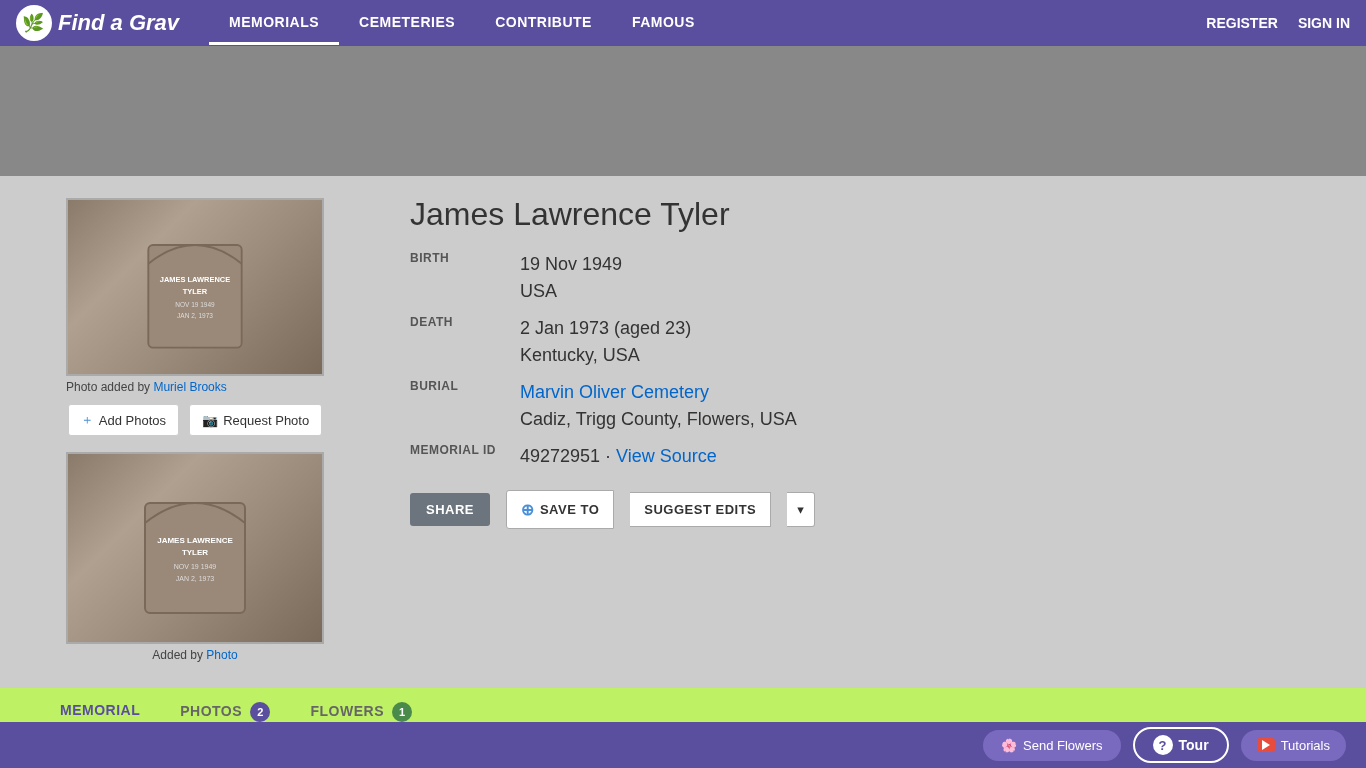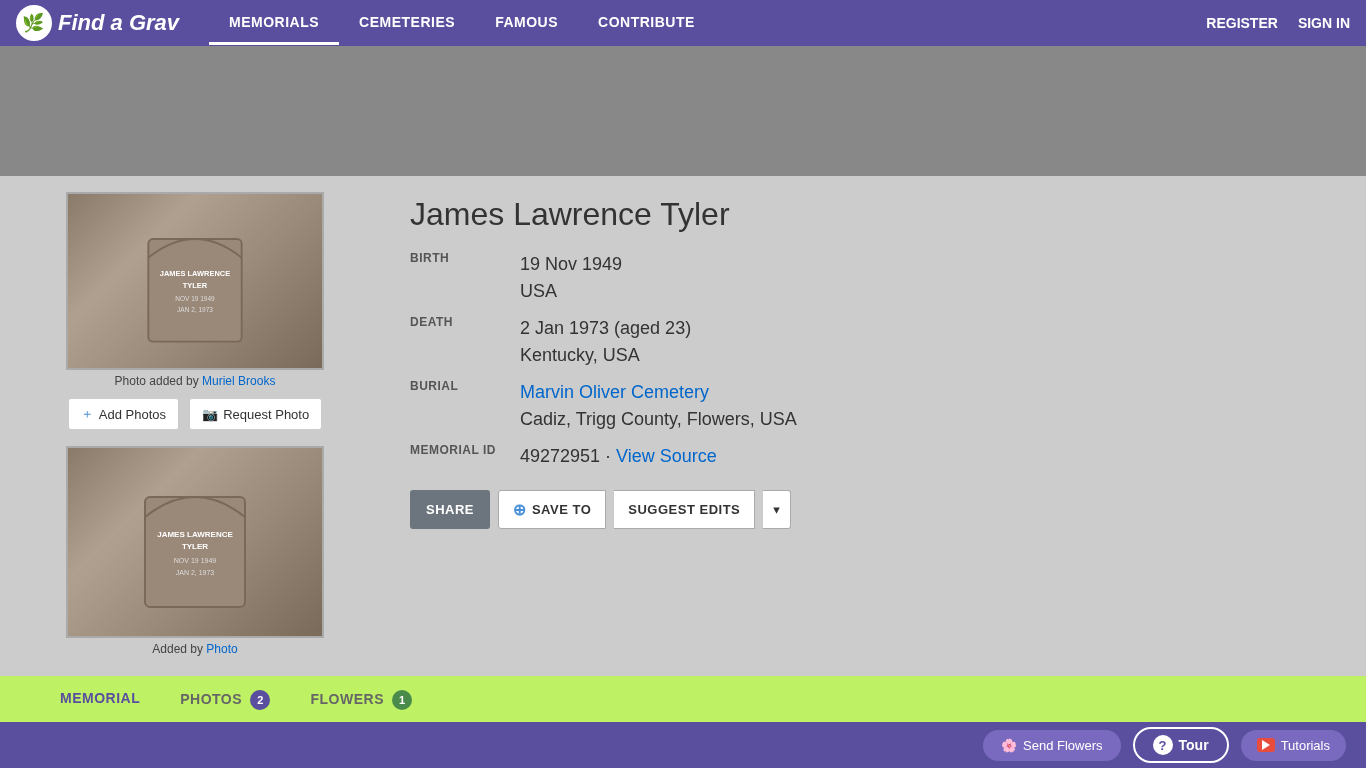--- a/index.html
+++ b/index.html
@@ -77,21 +77,21 @@
     }
 
     
     .left-panel {
       width: 390px;
       padding: 16px;
       flex-shrink: 0;
     }
     .photo-container {
       width: 258px;
-      margin: 0 auto;
+      margin: 6px auto;
     }
     .grave-photo {
       width: 258px;
       height: 178px;
       background: #a0a0a0;
       border: 2px solid #aaa;
       display: flex;
       align-items: center;
       justify-content: center;
       overflow: hidden;
@@ -105,21 +105,20 @@
       align-items: center;
       justify-content: center;
     }
     .grave-stone-svg {
       width: 120px;
       height: 140px;
     }
     .photo-credit {
       font-size: 12px;
       color: #444;
-      text-align: center;
       padding: 4px 0 10px;
     }
     .photo-credit a {
       color: #0066cc;
       text-decoration: none;
     }
     .photo-buttons {
       display: flex;
       gap: 10px;
       justify-content: center;
@@ -190,21 +189,22 @@
       font-size: 18px;
       line-height: 1.5;
     }
     .info-value a {
       color: #0066cc;
       text-decoration: none;
     }
 
     .action-buttons {
       display: flex;
-      gap: 8px;
+      gap: 16px;
+      align-items: center;
       margin-top: 10px;
     }
     .btn-share {
       background: #6c757d;
       color: #fff;
       border: none;
       padding: 9px 16px;
       font-size: 13px;
       font-weight: bold;
       border-radius: 3px;
@@ -400,22 +400,22 @@
 <body>
 
 <nav>
   <div class="nav-logo">
     <div class="nav-logo-icon">🌿</div>
     <span class="nav-logo-text">Find a Grav</span>
   </div>
   <div class="nav-links">
     <a class="nav-link active">MEMORIALS</a>
     <a class="nav-link">CEMETERIES</a>
+    <a class="nav-link">CONTRIBUTE</a>
     <a class="nav-link">FAMOUS</a>
-    <a class="nav-link">CONTRIBUTE</a>
   </div>
   <div class="nav-right">
     <a>REGISTER</a>
     <a>SIGN IN</a>
   </div>
 </nav>
 
 <div class="banner"></div>
 
 <div class="main-content">

